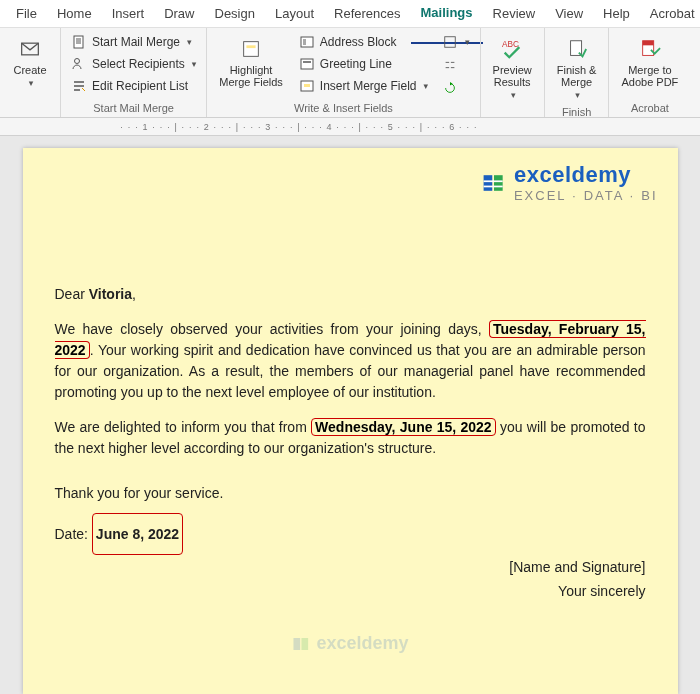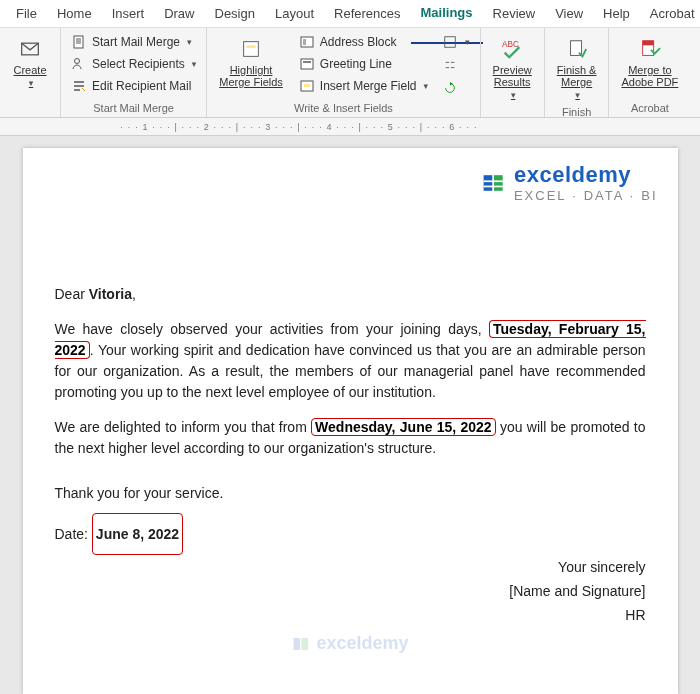--- a/index.html
+++ b/index.html
@@ -7,32 +7,32 @@
 
     .tabs { display: flex; align-items: center; padding: 0 6px; background: #fff; height: 28px; border-bottom: 1px solid #e0e0e0; }
     .tab { padding: 22px 10px; cursor: pointer; color: #444; font-size: 13px; }
     .tab.active { color: #0f766e; font-weight: 600; border-bottom: 2.5px solid #1a3e8e; }
 
     .ribbon { display: flex; background: #f5f5f5; height: 90px; border-bottom: 1px solid #d0d0d0; }
     .group { display: flex; flex-direction: column; justify-content: space-between; border-right: 1px solid #d8d8d8; padding: 4px 6px 0; }
     .group-label { text-align: center; font-size: 11px; color: #666; padding: 2px 0 3px; }
     .group-body { display: flex; gap: 6px; flex: 1; align-items: flex-start; }
 
-    .big-btn { display: flex; flex-direction: column; align-items: center; justify-content: flex-start; padding: 4px 6px; cursor: pointer; min-width: 48px; text-align: center; font-size: 11px; color: #333; gap: 2px; text-decoration: underline; }
+    .big-btn { display: flex; flex-direction: column; align-items: center; justify-content: flex-start; padding: 4px 6px; cursor: pointer; min-width: 48px; text-align: center; font-size: 11px; color: #333; gap: 2px; }
     .big-btn .icon { width: 28px; height: 26px; display: flex; align-items: center; justify-content: center; }
 
     .btn-list { display: flex; flex-direction: column; gap: 2px; }
     .small-btn { display: flex; align-items: center; gap: 5px; padding: 2px 4px; cursor: pointer; font-size: 12px; color: #333; white-space: nowrap; }
     .small-btn .icon { width: 16px; height: 16px; display: flex; align-items: center; justify-content: center; }
     .chev { font-size: 9px; color: #555; margin-left: 2px; }
 
     .ruler { height: 18px; background: #f5f5f5; border-bottom: 1px solid #d0d0d0; display:flex; align-items:center; font-size: 9px; color:#777; padding-left: 120px; letter-spacing: 1px;}
 
     .page-area { background: #e8e8e8; height: 558px; display: flex; justify-content: center; padding-top: 12px; position: relative; }
-    .page { width: 655px; background: #ffffff; box-shadow: 0 0 4px rgba(0,0,0,0.25); padding: 20px 32px 12px; position: relative; }
+    .page { width: 655px; background: #fef9c3; box-shadow: 0 0 4px rgba(0,0,0,0.25); padding: 20px 32px 12px; position: relative; }
 
     .logo { position: absolute; top: 14px; right: 20px; display: flex; align-items: center; gap: 6px; }
     .logo-icon { width: 28px; height: 26px; }
     .logo-text { display: flex; flex-direction: column; }
     .logo-text .main { color: #1b5fbf; font-weight: 800; font-size: 22px; letter-spacing: 0.5px; font-family: Arial, sans-serif; }
     .logo-text .sub { color: #888; font-size: 13px; letter-spacing: 2px; }
 
     .letter { margin-top: 116px; font-size: 14px; color: #222; text-align: justify; }
     .letter p { margin-bottom: 14px; line-height: 1.5; }
     .salutation { margin-bottom: 28px; }
@@ -104,21 +104,21 @@
           <span>Select Recipients</span>
             <span class="chev">▾</span>
         </div>
         <div class="small-btn">
           <span class="icon">
               <svg viewBox="0 0 16 16" width="16" height="16">
                 <path d="M3 4h10M3 8h10M3 12h6" stroke="#555" stroke-width="1.5"></path>
                 <path d="M11 10l3 3" stroke="#d90"></path>
               </svg>
             </span>
-          <span>Edit Recipient Mail</span>
+          <span>Edit Recipient List</span>
         </div>
       </div>
     </div>
     <div class="group-label">Start Mail Merge</div>
   </div>
 
   <div class="group">
     <div class="group-body">
       <div class="big-btn">
         <span class="icon">
@@ -268,23 +268,22 @@
         <span>We have closely observed your activities from your joining days, </span><span class="highlight">Tuesday, February 15, 2022</span><span>. Your working spirit and dedication have convinced us that you are an admirable person for our organization. As a result, the members of our managerial panel have recommended promoting you up to the next level employee of our institution.</span>
       </p>
       <p>
         <span>We are delighted to inform you that from </span><span class="highlight">Wednesday, June 15, 2022</span><span> you will be promoted to the next higher level according to our organization's structure.</span>
       </p>
       <p style="margin-top:24px">Thank you for your service.</p>
       <p style="margin-top:20px">
         <span>Date: </span><span class="highlight-plain">June 8, 2022</span>
       </p>
       <div class="closing">
+        <div>[Name and Signature]</div>
         <div>Your sincerely</div>
-        <div>[Name and Signature]</div>
-        <div>HR</div>
       </div>
     </div>
 
     <div class="wm">
       <svg width="20" height="20" viewBox="0 0 30 30">
           <rect x="3" y="6" width="10" height="18" fill="#1b5fbf"></rect>
           <rect x="15" y="6" width="10" height="18" fill="#2fa84f"></rect>
         </svg>
       <span class="main">exceldemy</span>
     </div>

